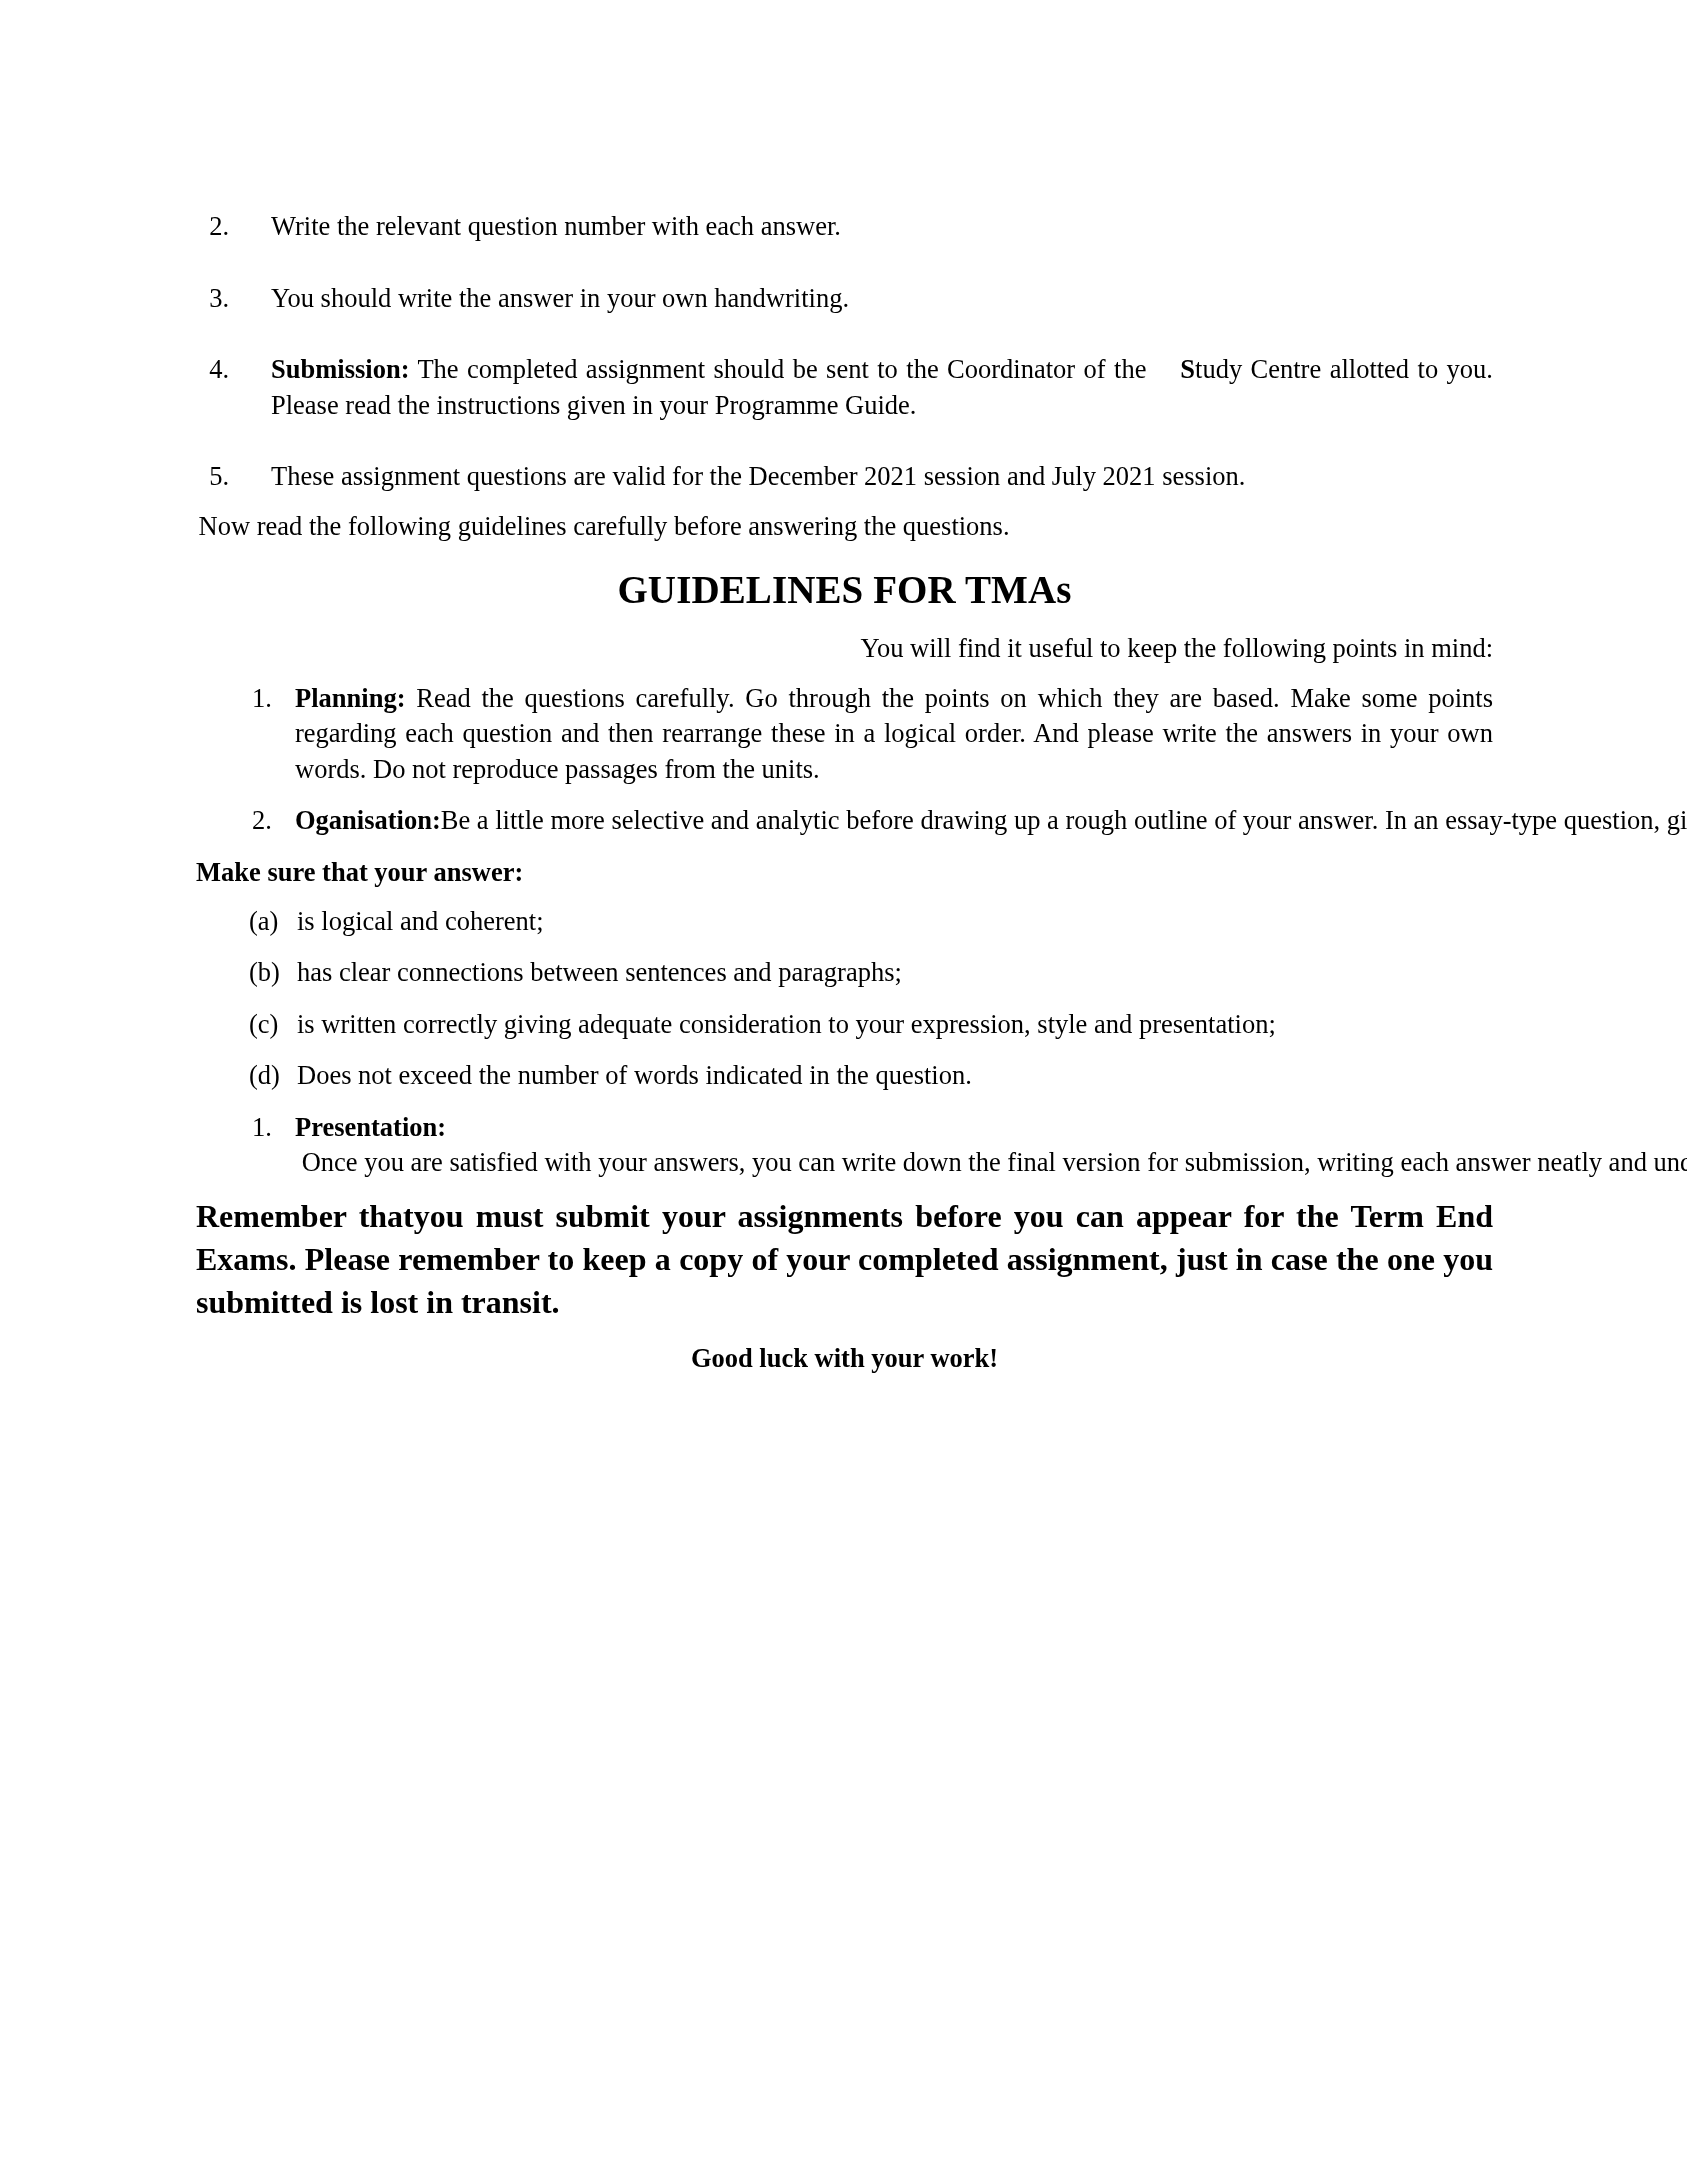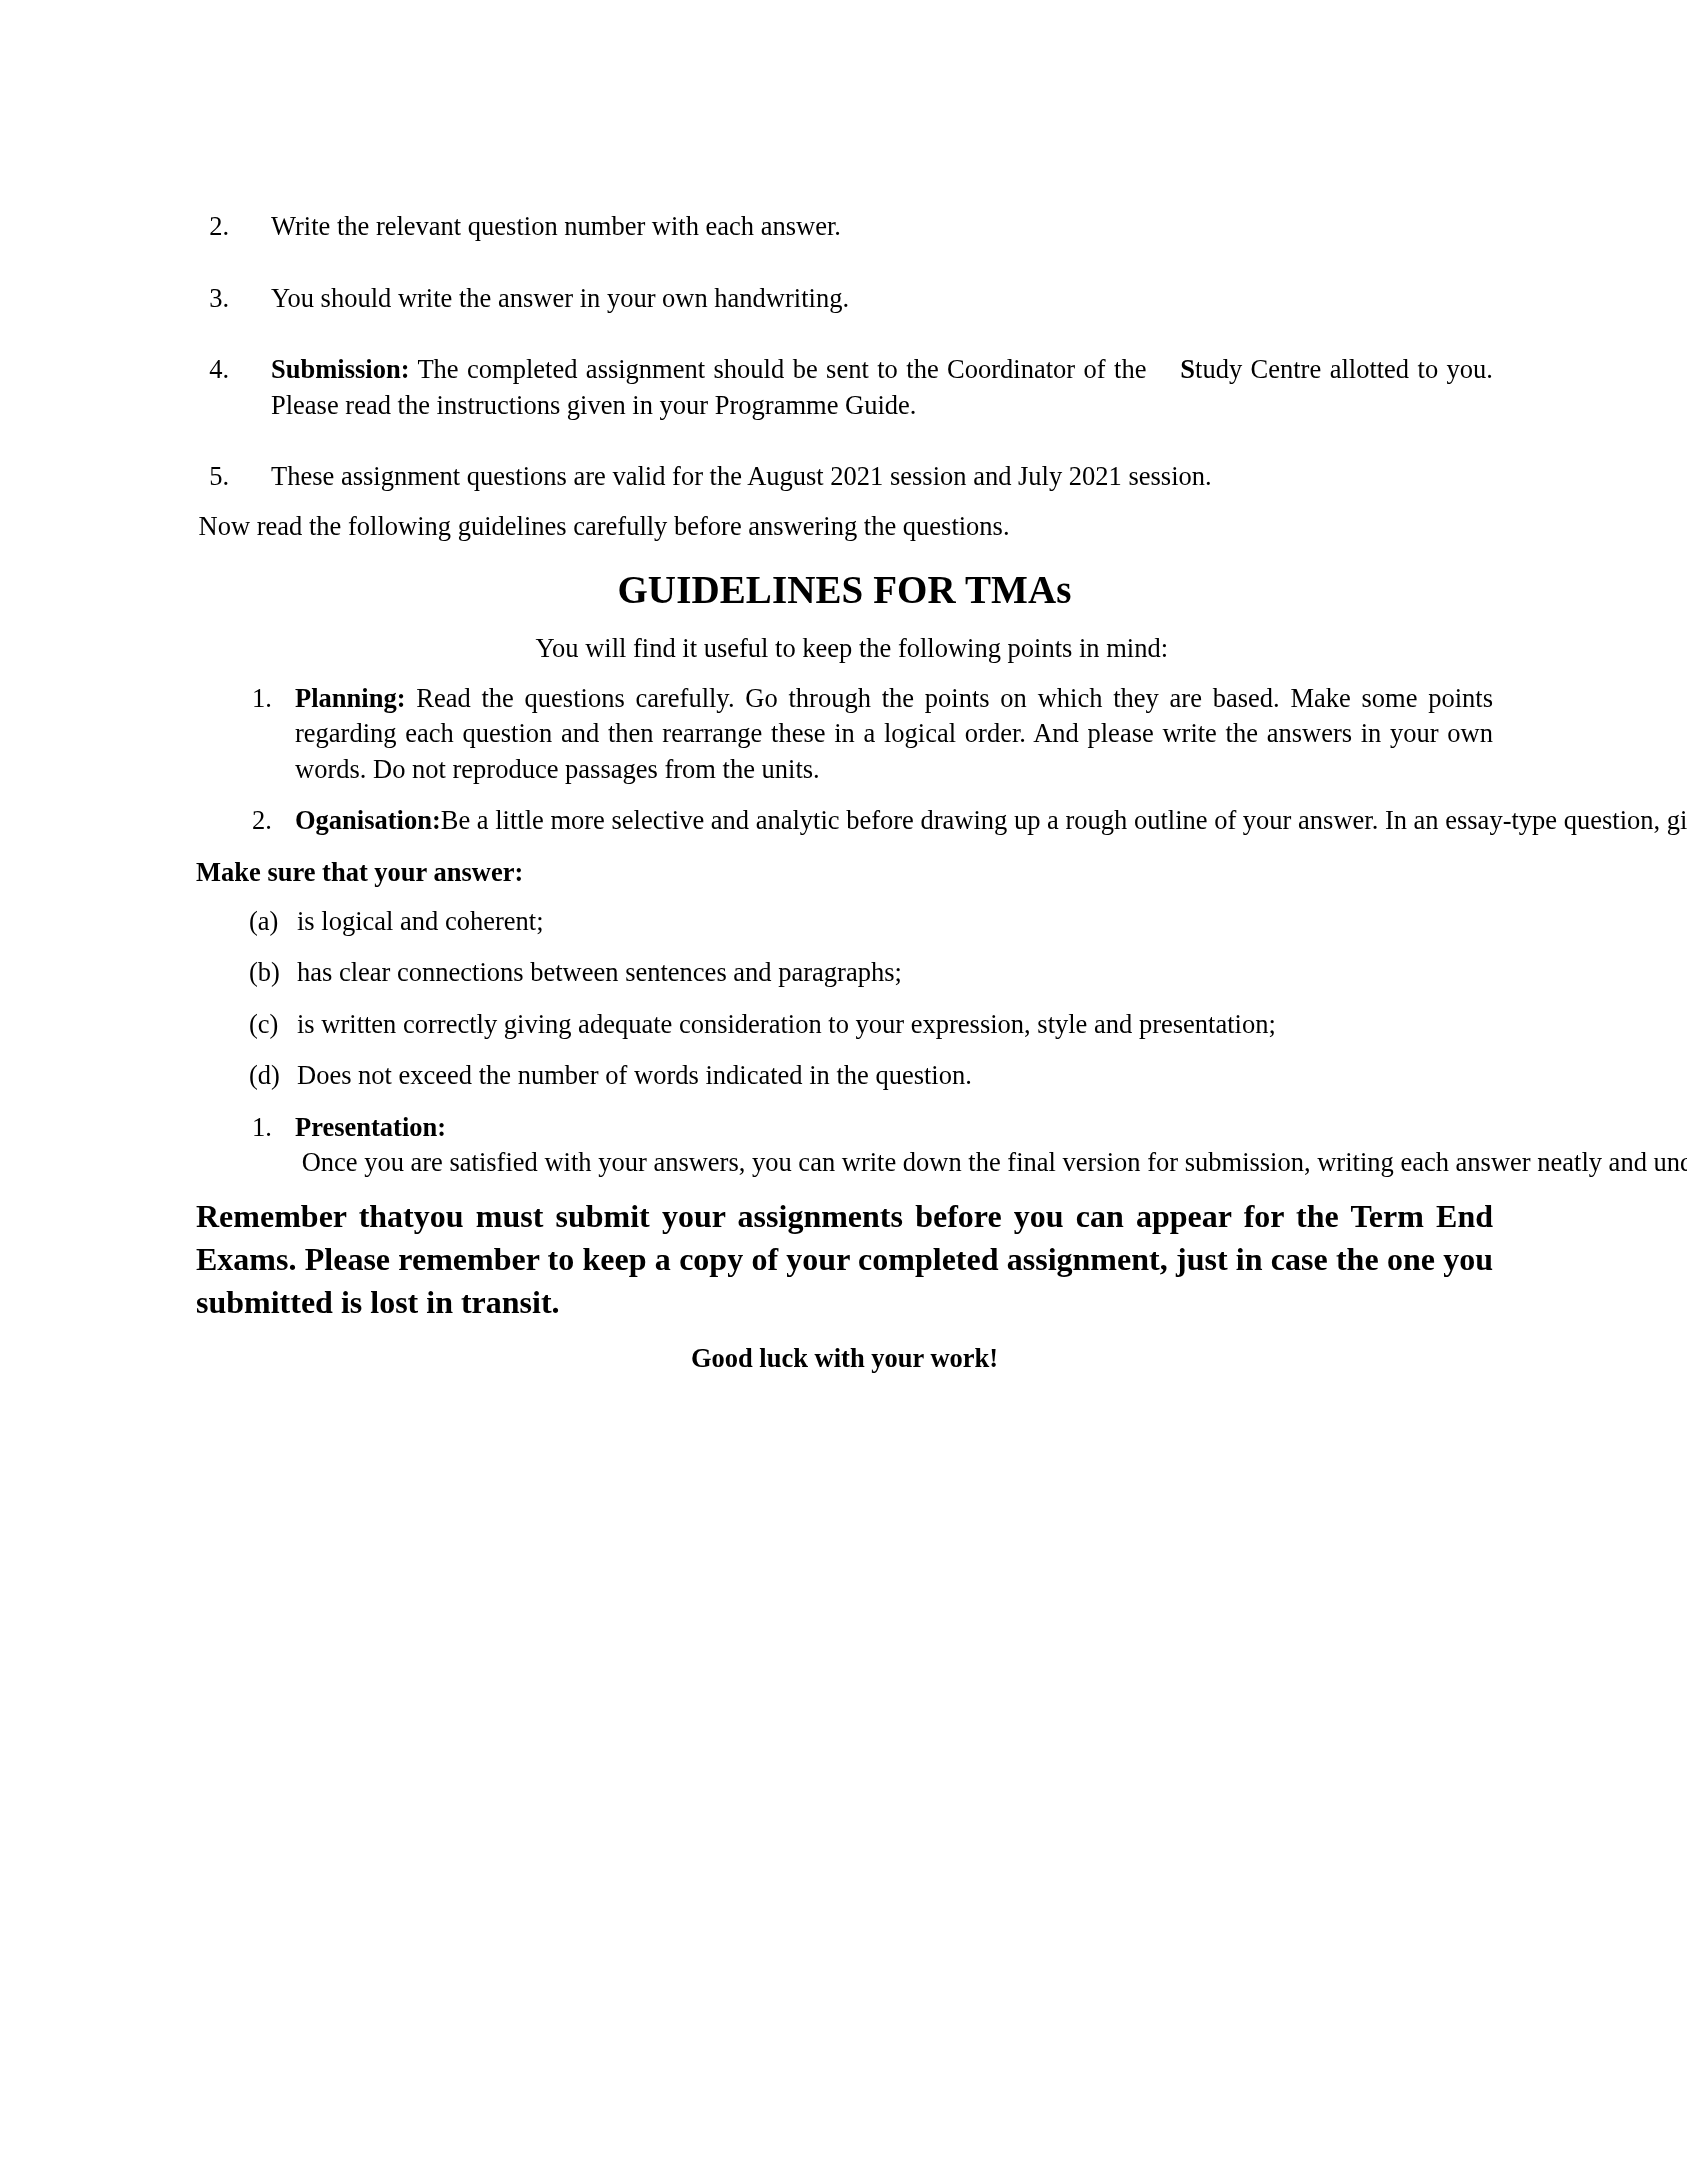--- a/index.html
+++ b/index.html
@@ -69,21 +69,21 @@
     margin: 22.5px 0 17px 0;
     line-height: 1.2;
     letter-spacing: 0.1px;
   }
 
   
   .intro-line {
     font-size: 26.5px;
     line-height: 1.34;
     margin: 0 0 14.6px 14.6px;
-    text-align: center;
+    text-align: right;
   }
 
   
   .numlist-inner {
     margin: 0 0 0 0;
     padding: 0;
     list-style: none;
   }
   .numlist-inner > li {
     position: relative;
@@ -198,21 +198,21 @@
         <span class="body">You should write the answer in your own handwriting.</span>
       </li>
 
       <li>
         <span class="marker">4.</span>
         <span class="body"><span class="bold">Submission:</span><span class="nbsp-gap"> The completed assignment should be sent to the Coordinator of the    </span><span class="bold">S</span><span>tudy Centre allotted to you. Please read the instructions given in your Programme Guide.</span></span>
       </li>
 
       <li>
         <span class="marker">5.</span>
-        <span class="body">These assignment questions are valid for the August 2021 session and July 2021 session.</span>
+        <span class="body">These assignment questions are valid for the December 2021 session and July 2021 session.</span>
       </li>
 
     </ol>
 
     <p class="nowread">Now read the following guidelines carefully before answering the questions.</p>
 
     <h1 class="heading">GUIDELINES FOR TMAs</h1>
 
     <p class="intro-line">You will find it useful to keep the following points in mind:</p>
 

